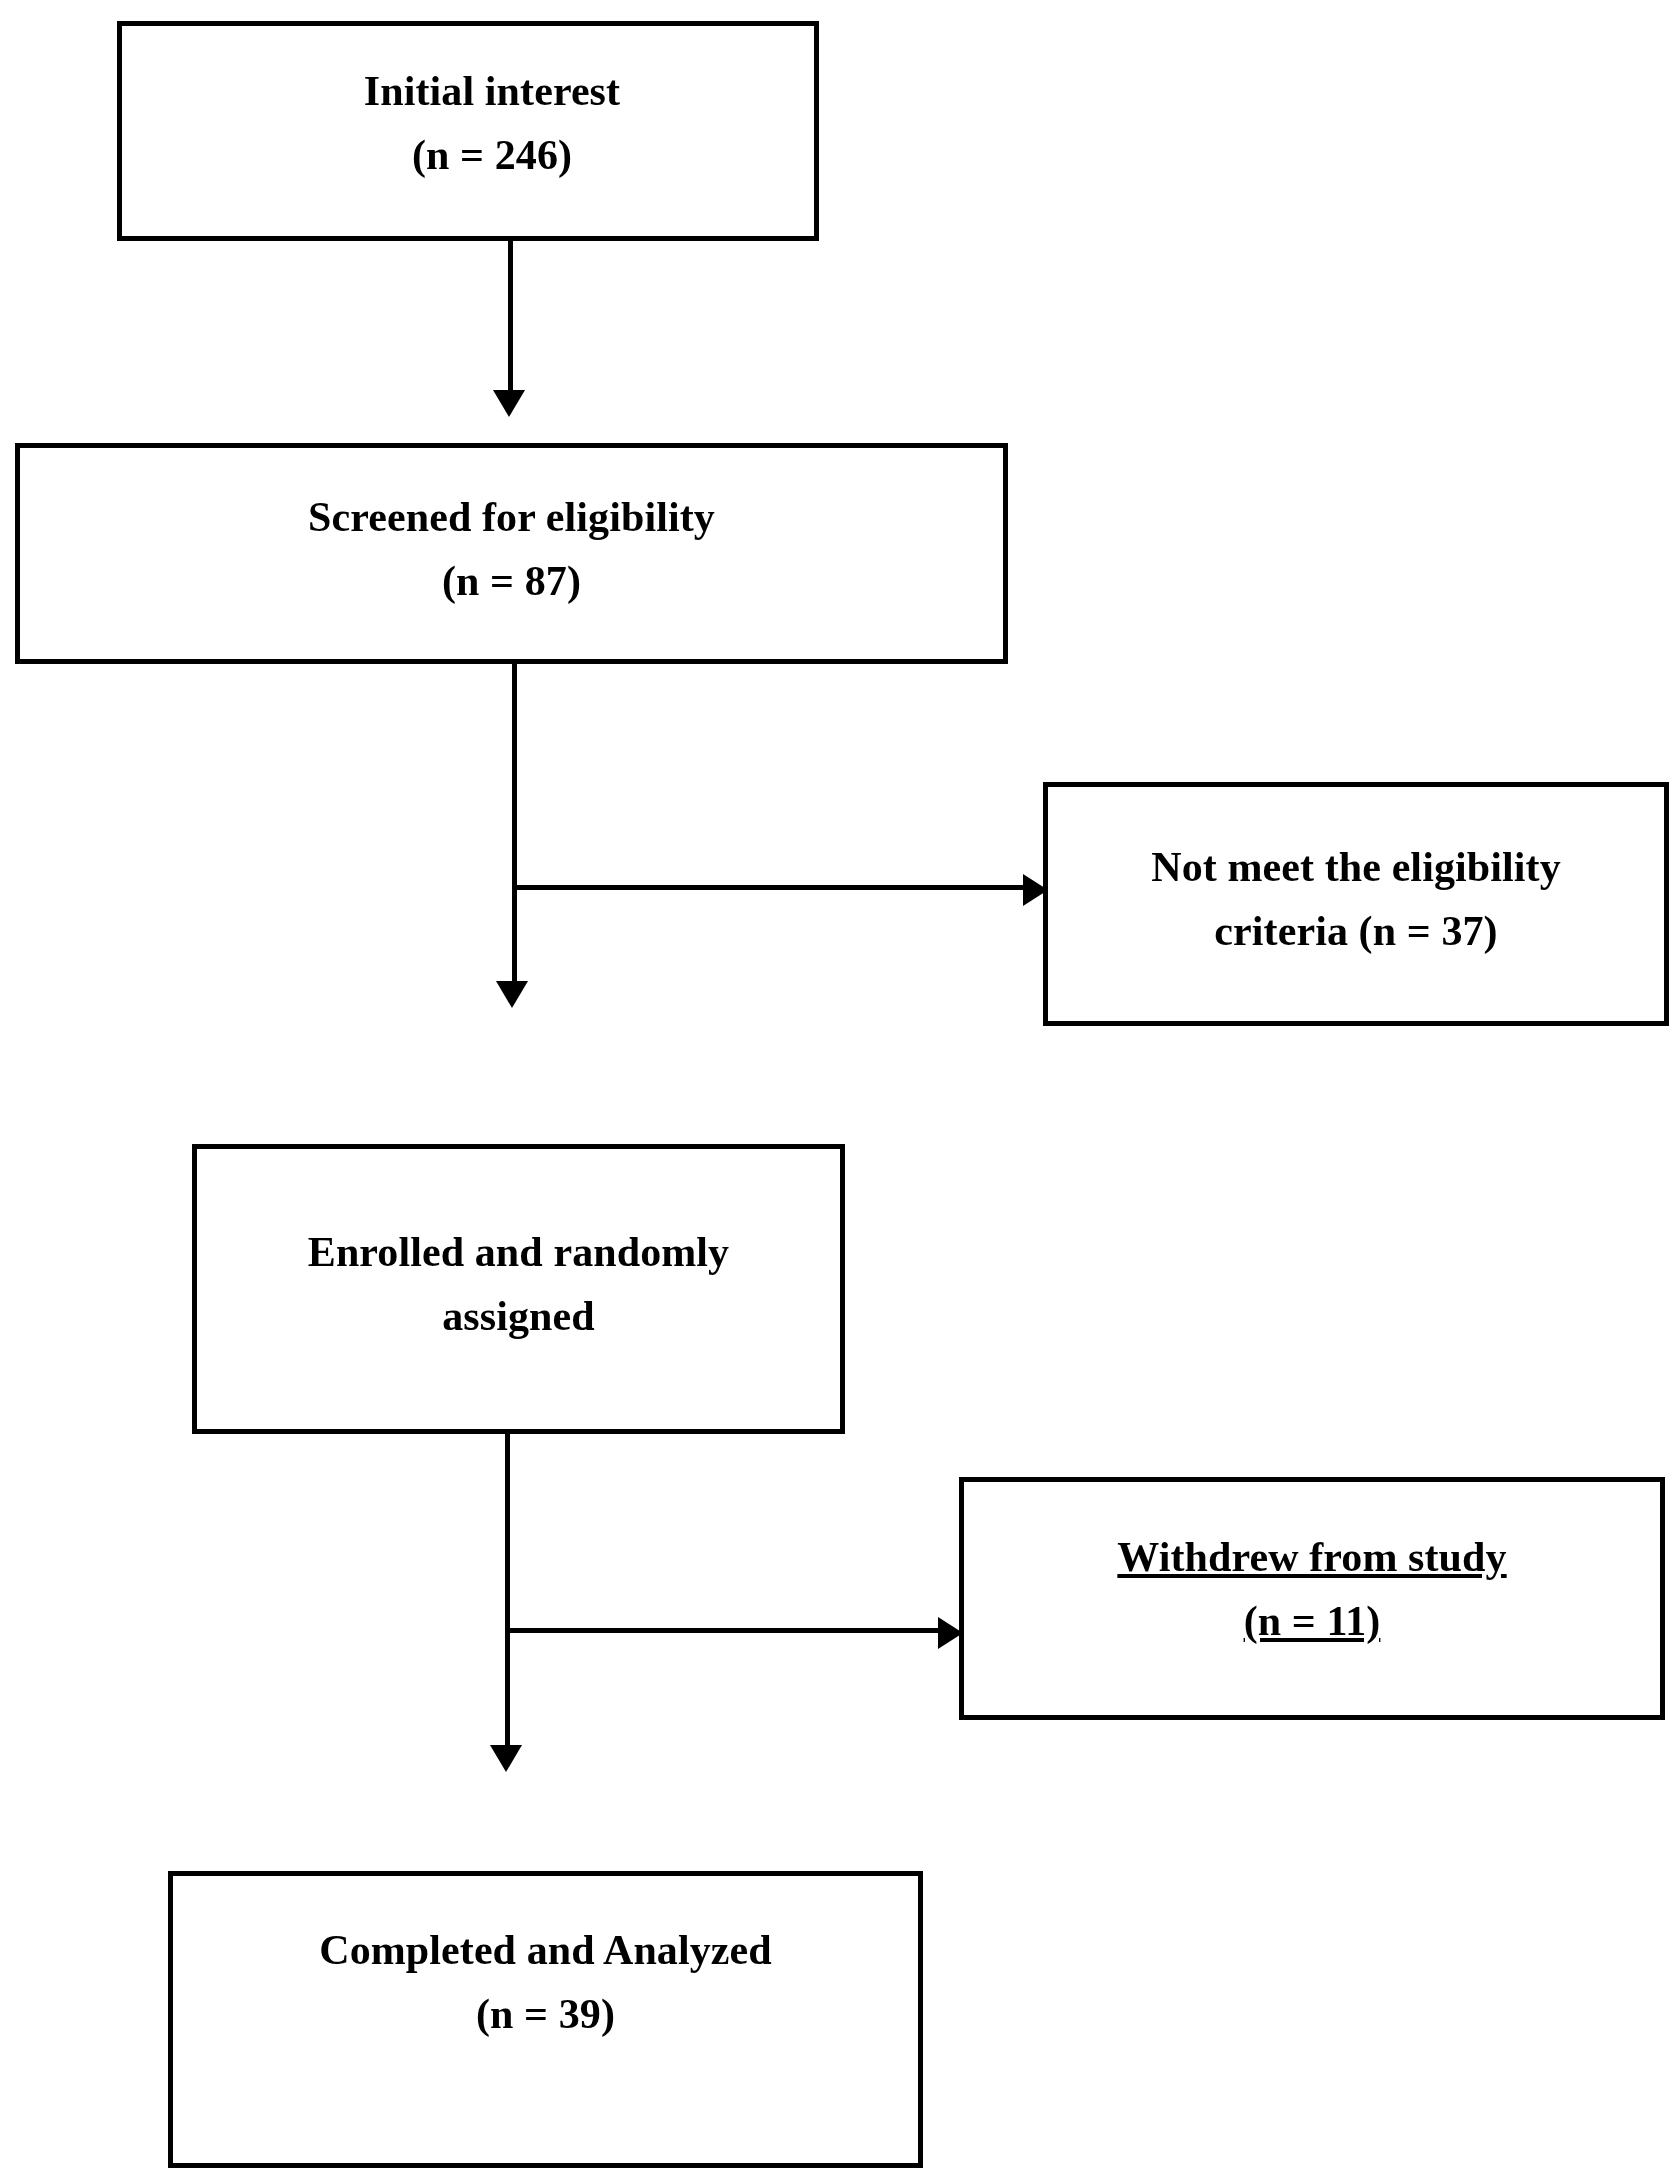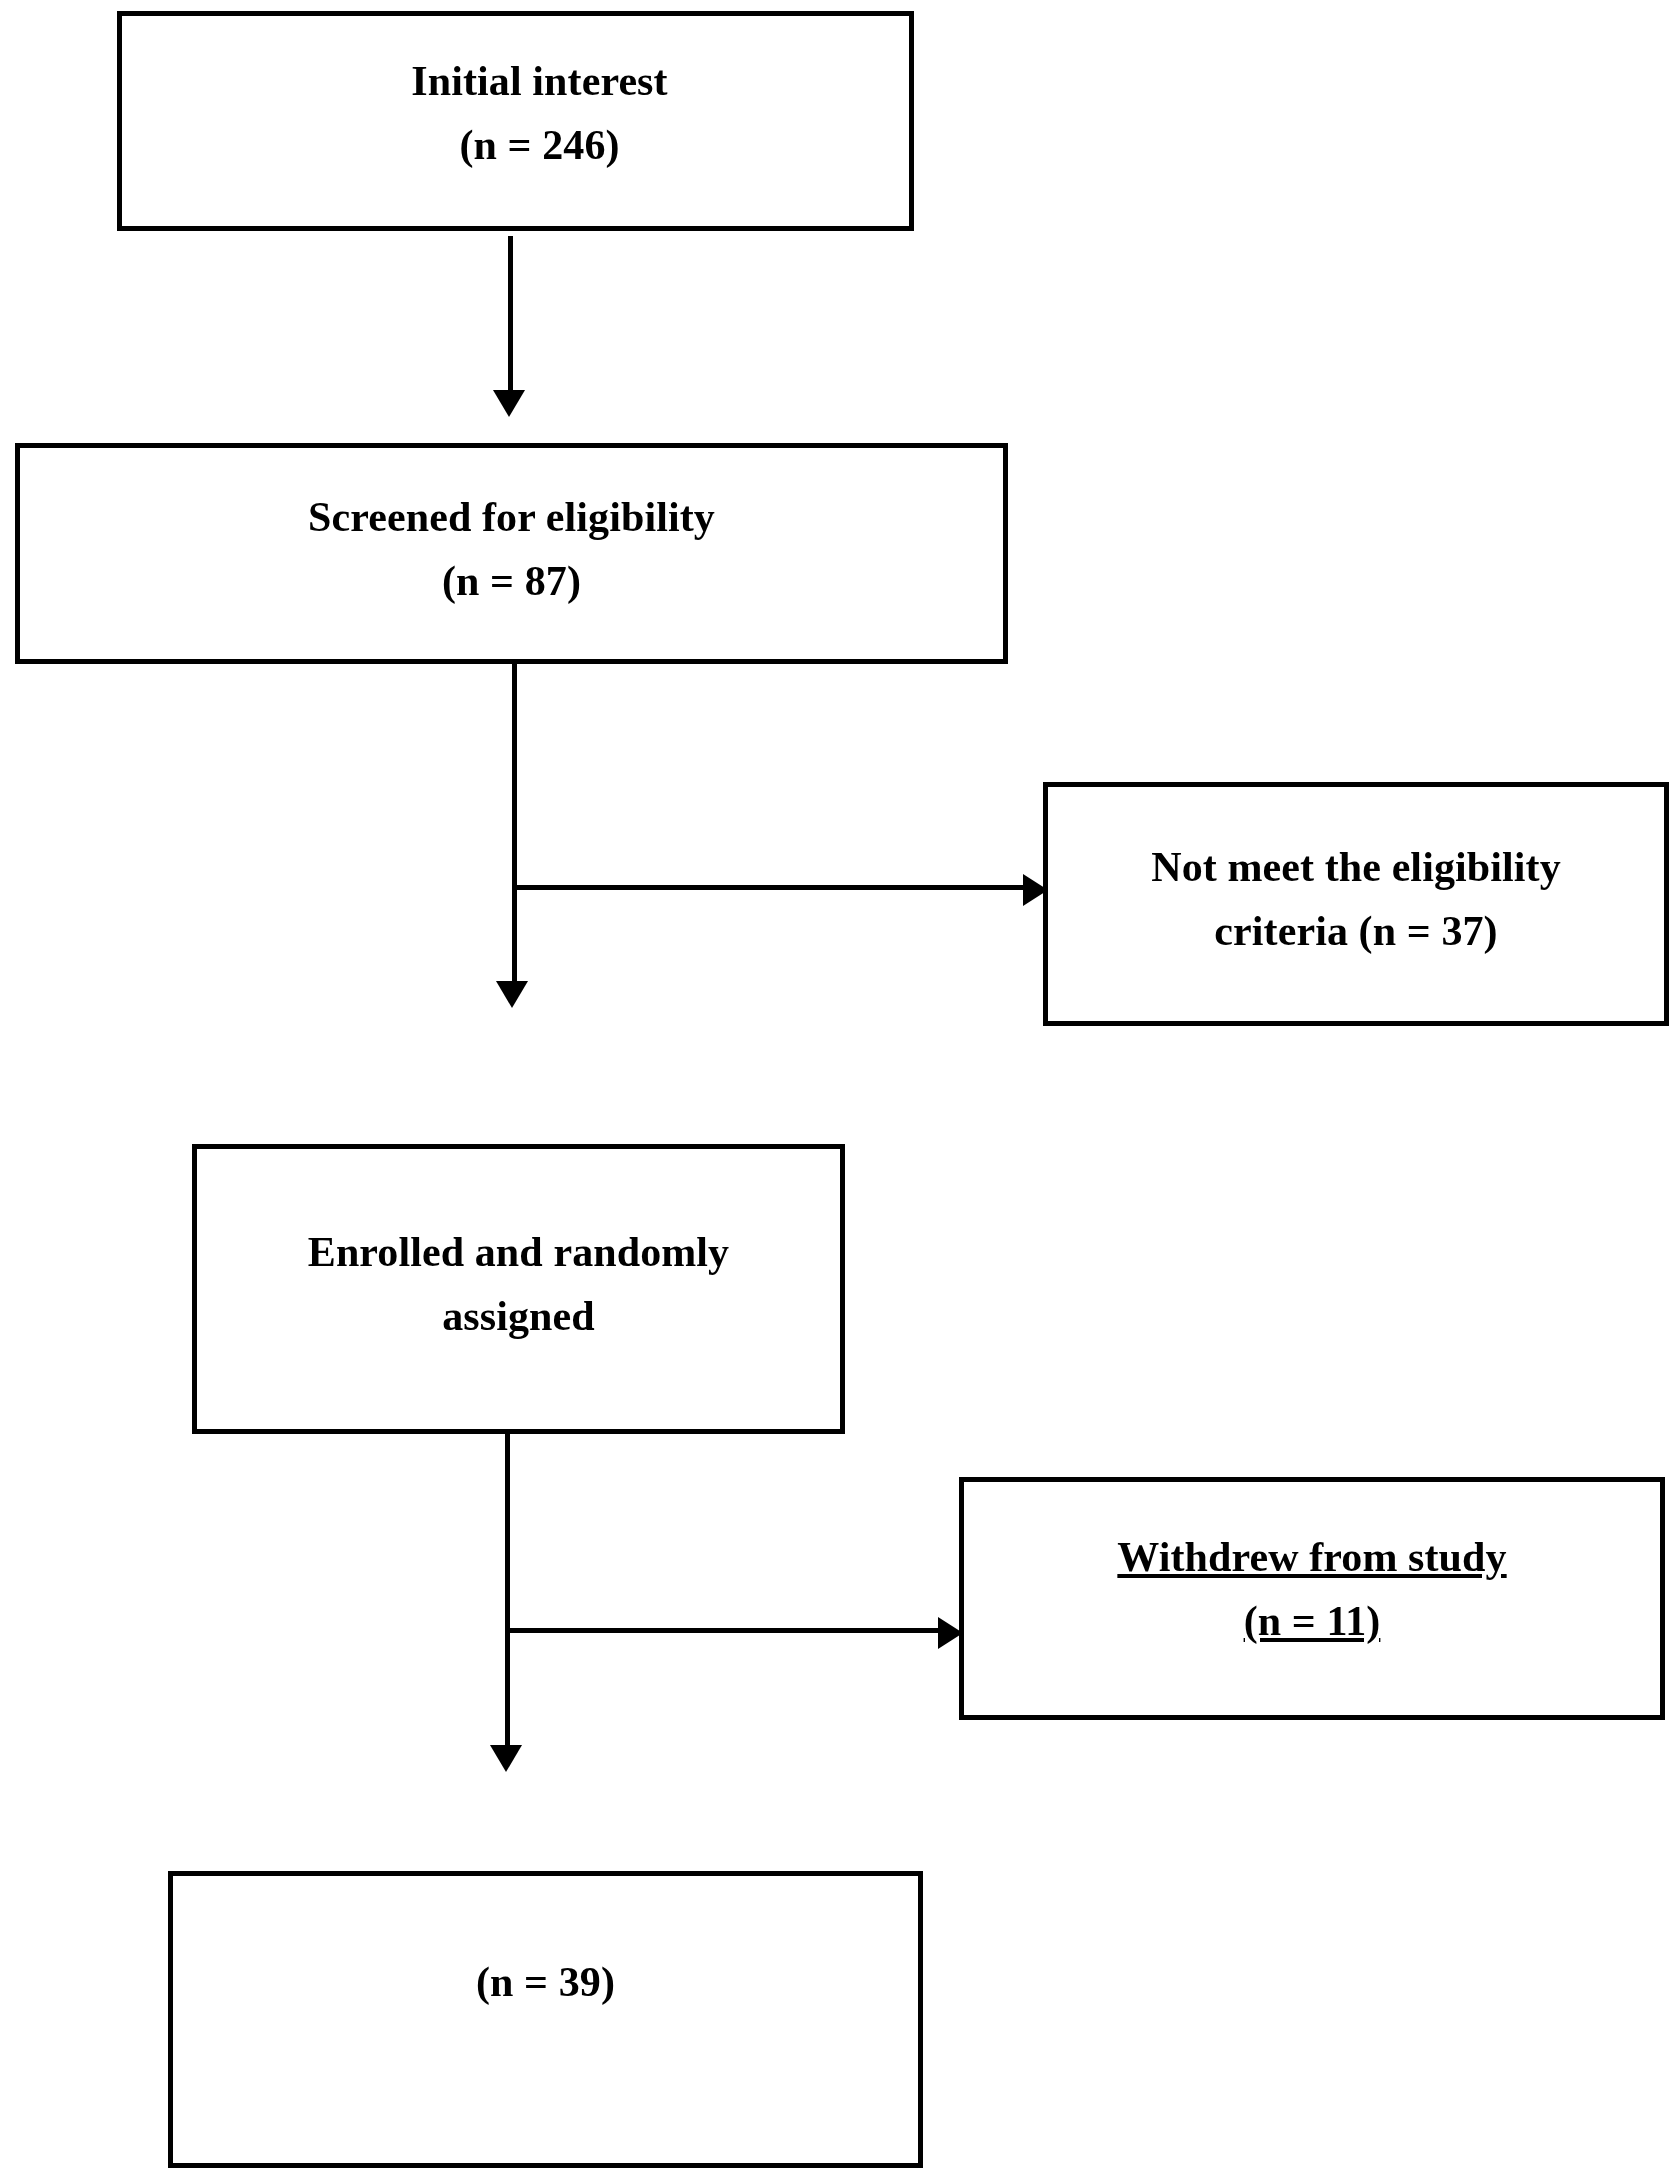--- a/index.html
+++ b/index.html
@@ -31,21 +31,21 @@
     font-size: 42px;
     line-height: 1.52;
     letter-spacing: 0.1px;
   }
   .node .line {
     display: block;
     white-space: nowrap;
   }
 
   
-  #node-initial-interest   { left:117px;  top:11px;   width:797px; height:220px;padding-left:48px; }
+  #node-initial-interest   { left:117px;  top:21px;   width:702px; height:220px;padding-left:48px; }
   #node-screened           { left:15px;   top:443px;  width:993px; height:221px; }
   #node-not-eligible       { left:1043px; top:766px; width:626px;  height:244px;margin-top:16px; }
   #node-enrolled           { left:192px;  top:1144px; width:653px;  height:290px; }
   #node-withdrew           { left:959px; top:1477px; width:706px;  height:243px;text-decoration:underline; }
   #node-completed          { left:168px;  top:1871px; width:755px; height:297px; }
 
   
   #node-initial-interest .stack { transform: translateY(-7.5px); }
   #node-screened .stack         { transform: translateY(-4.5px); }
   #node-not-eligible .stack     { transform: translateY(-4.5px); }
@@ -145,18 +145,19 @@
 
   <div class="node" id="node-withdrew">
     <div class="stack">
       <span class="line">Withdrew from study</span>
       <span class="line">(n = 11)</span>
     </div>
   </div>
 
   <div class="node" id="node-completed">
     <div class="stack">
+      <span class="line">Completed and Analyzed</span>
       <span class="line">(n = 39)</span>
     </div>
   </div>
 
 </div>
 
 
 </body></html>

